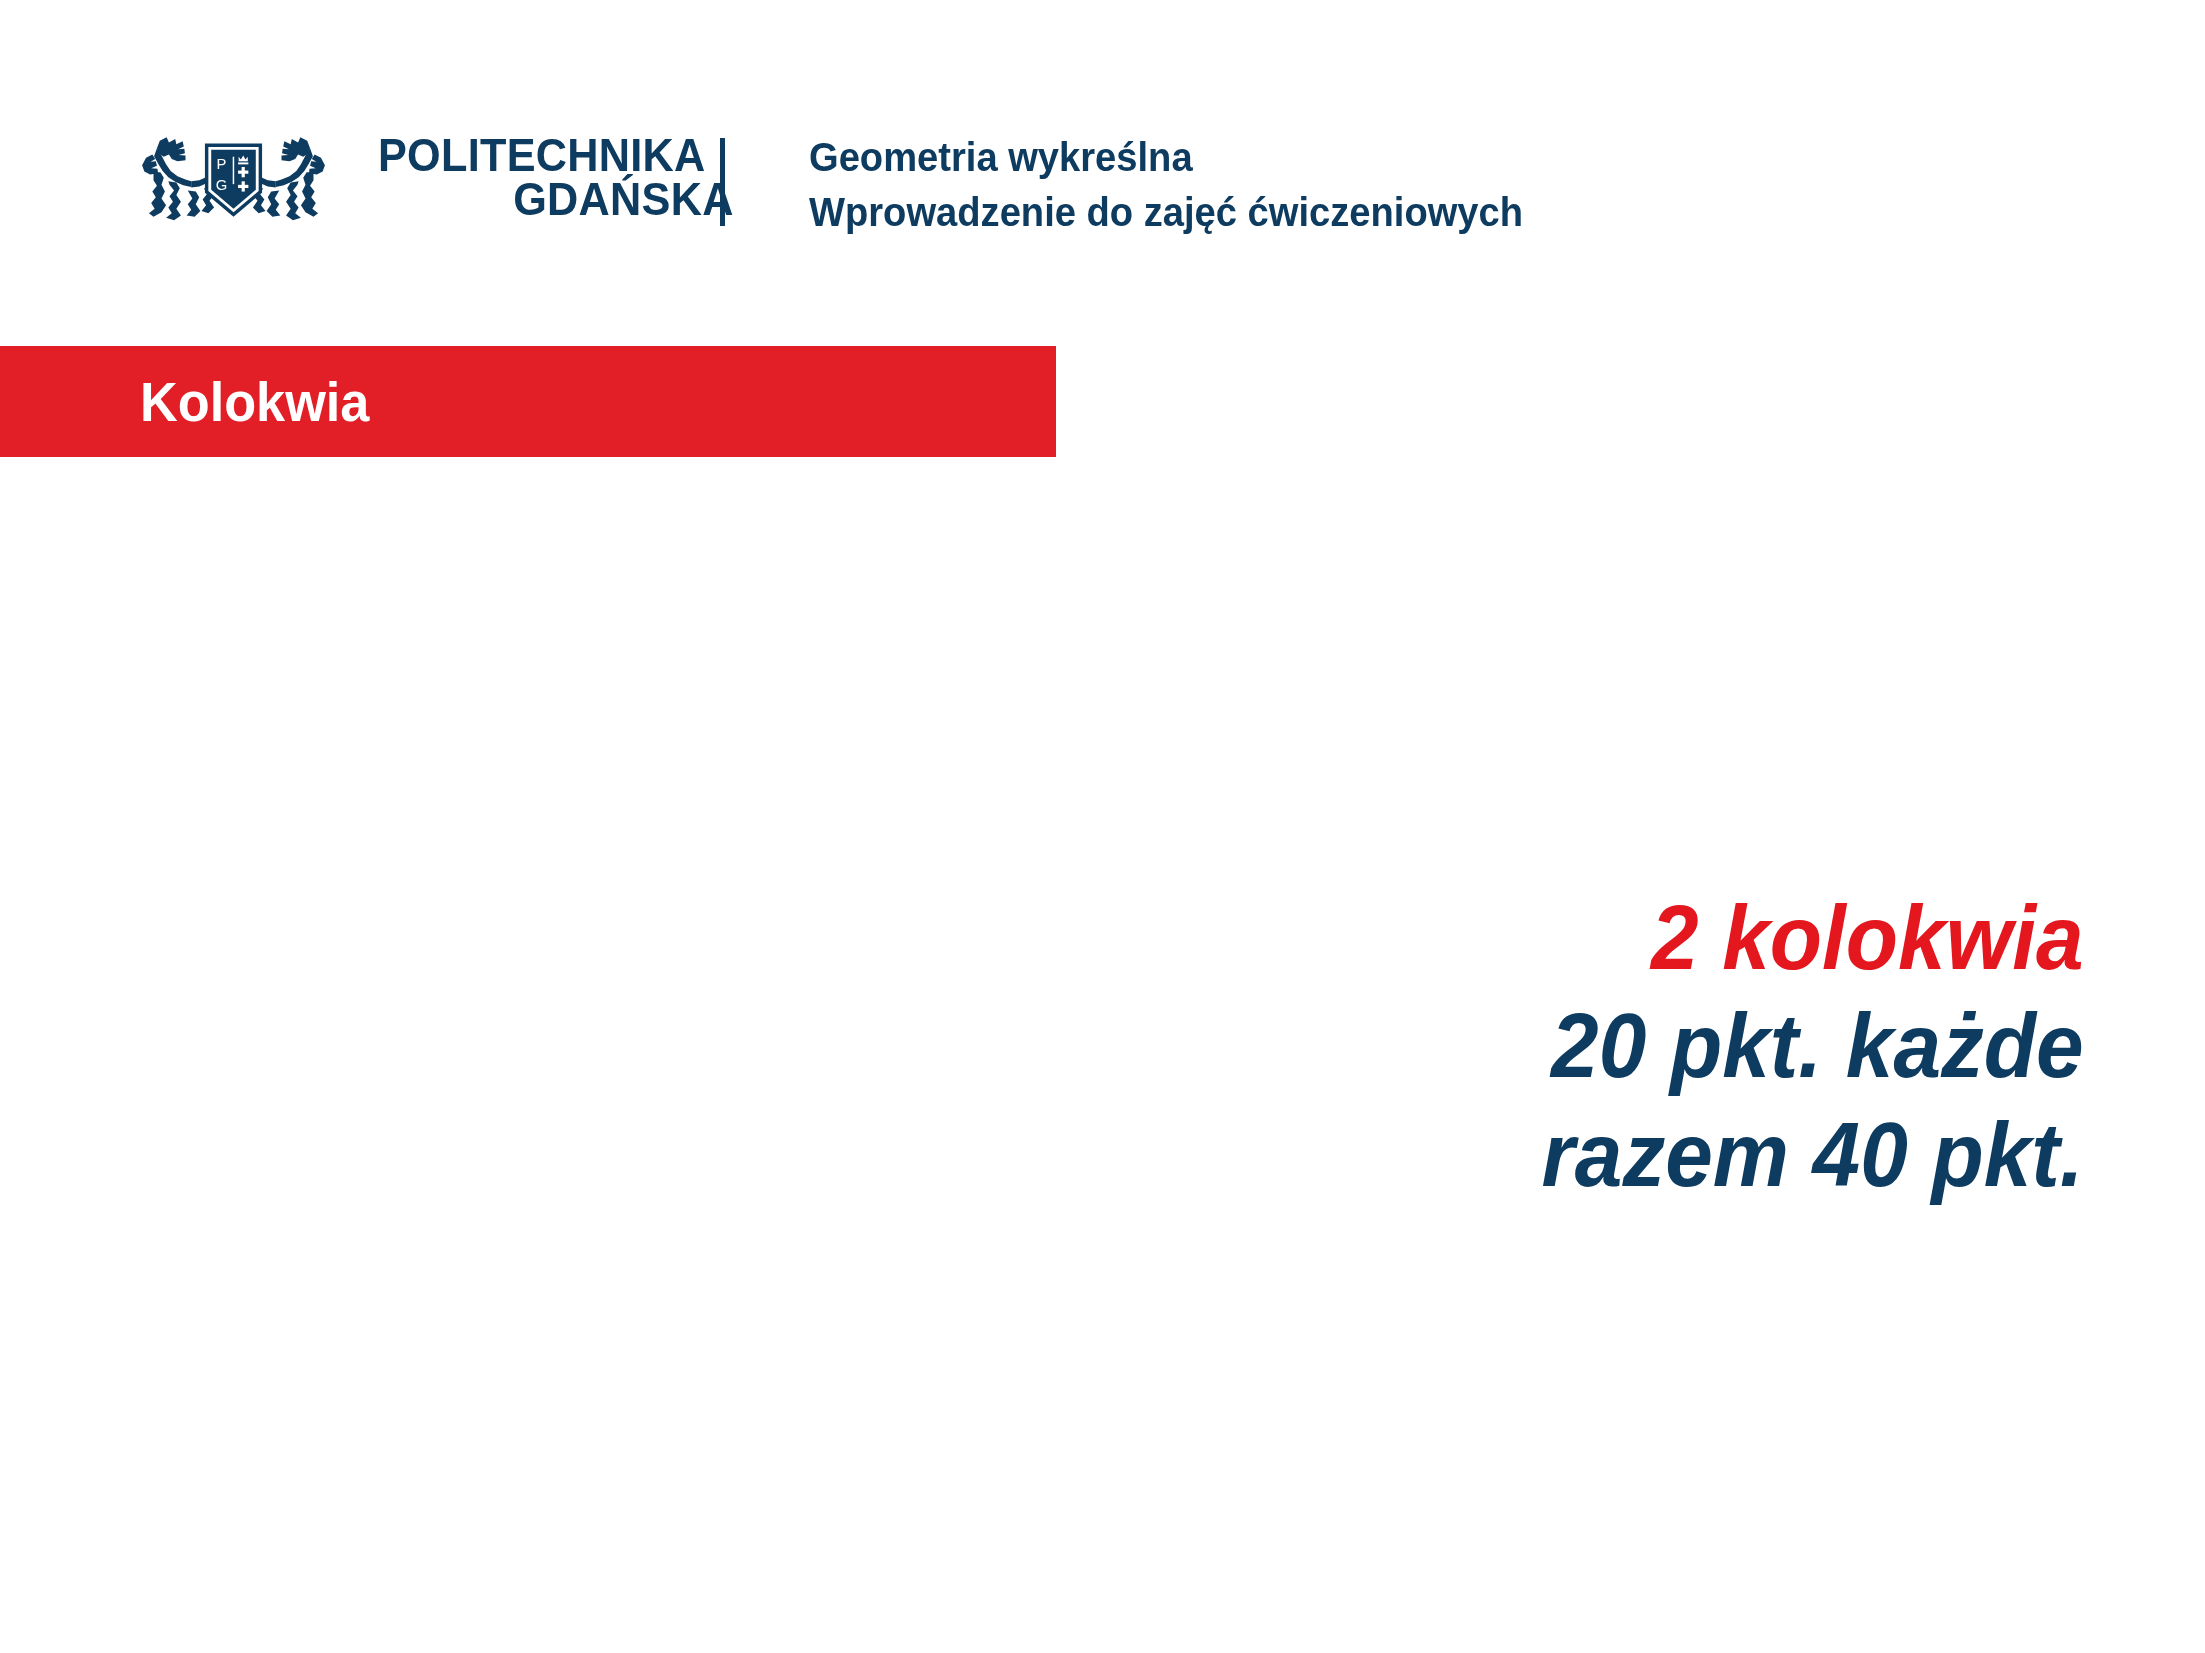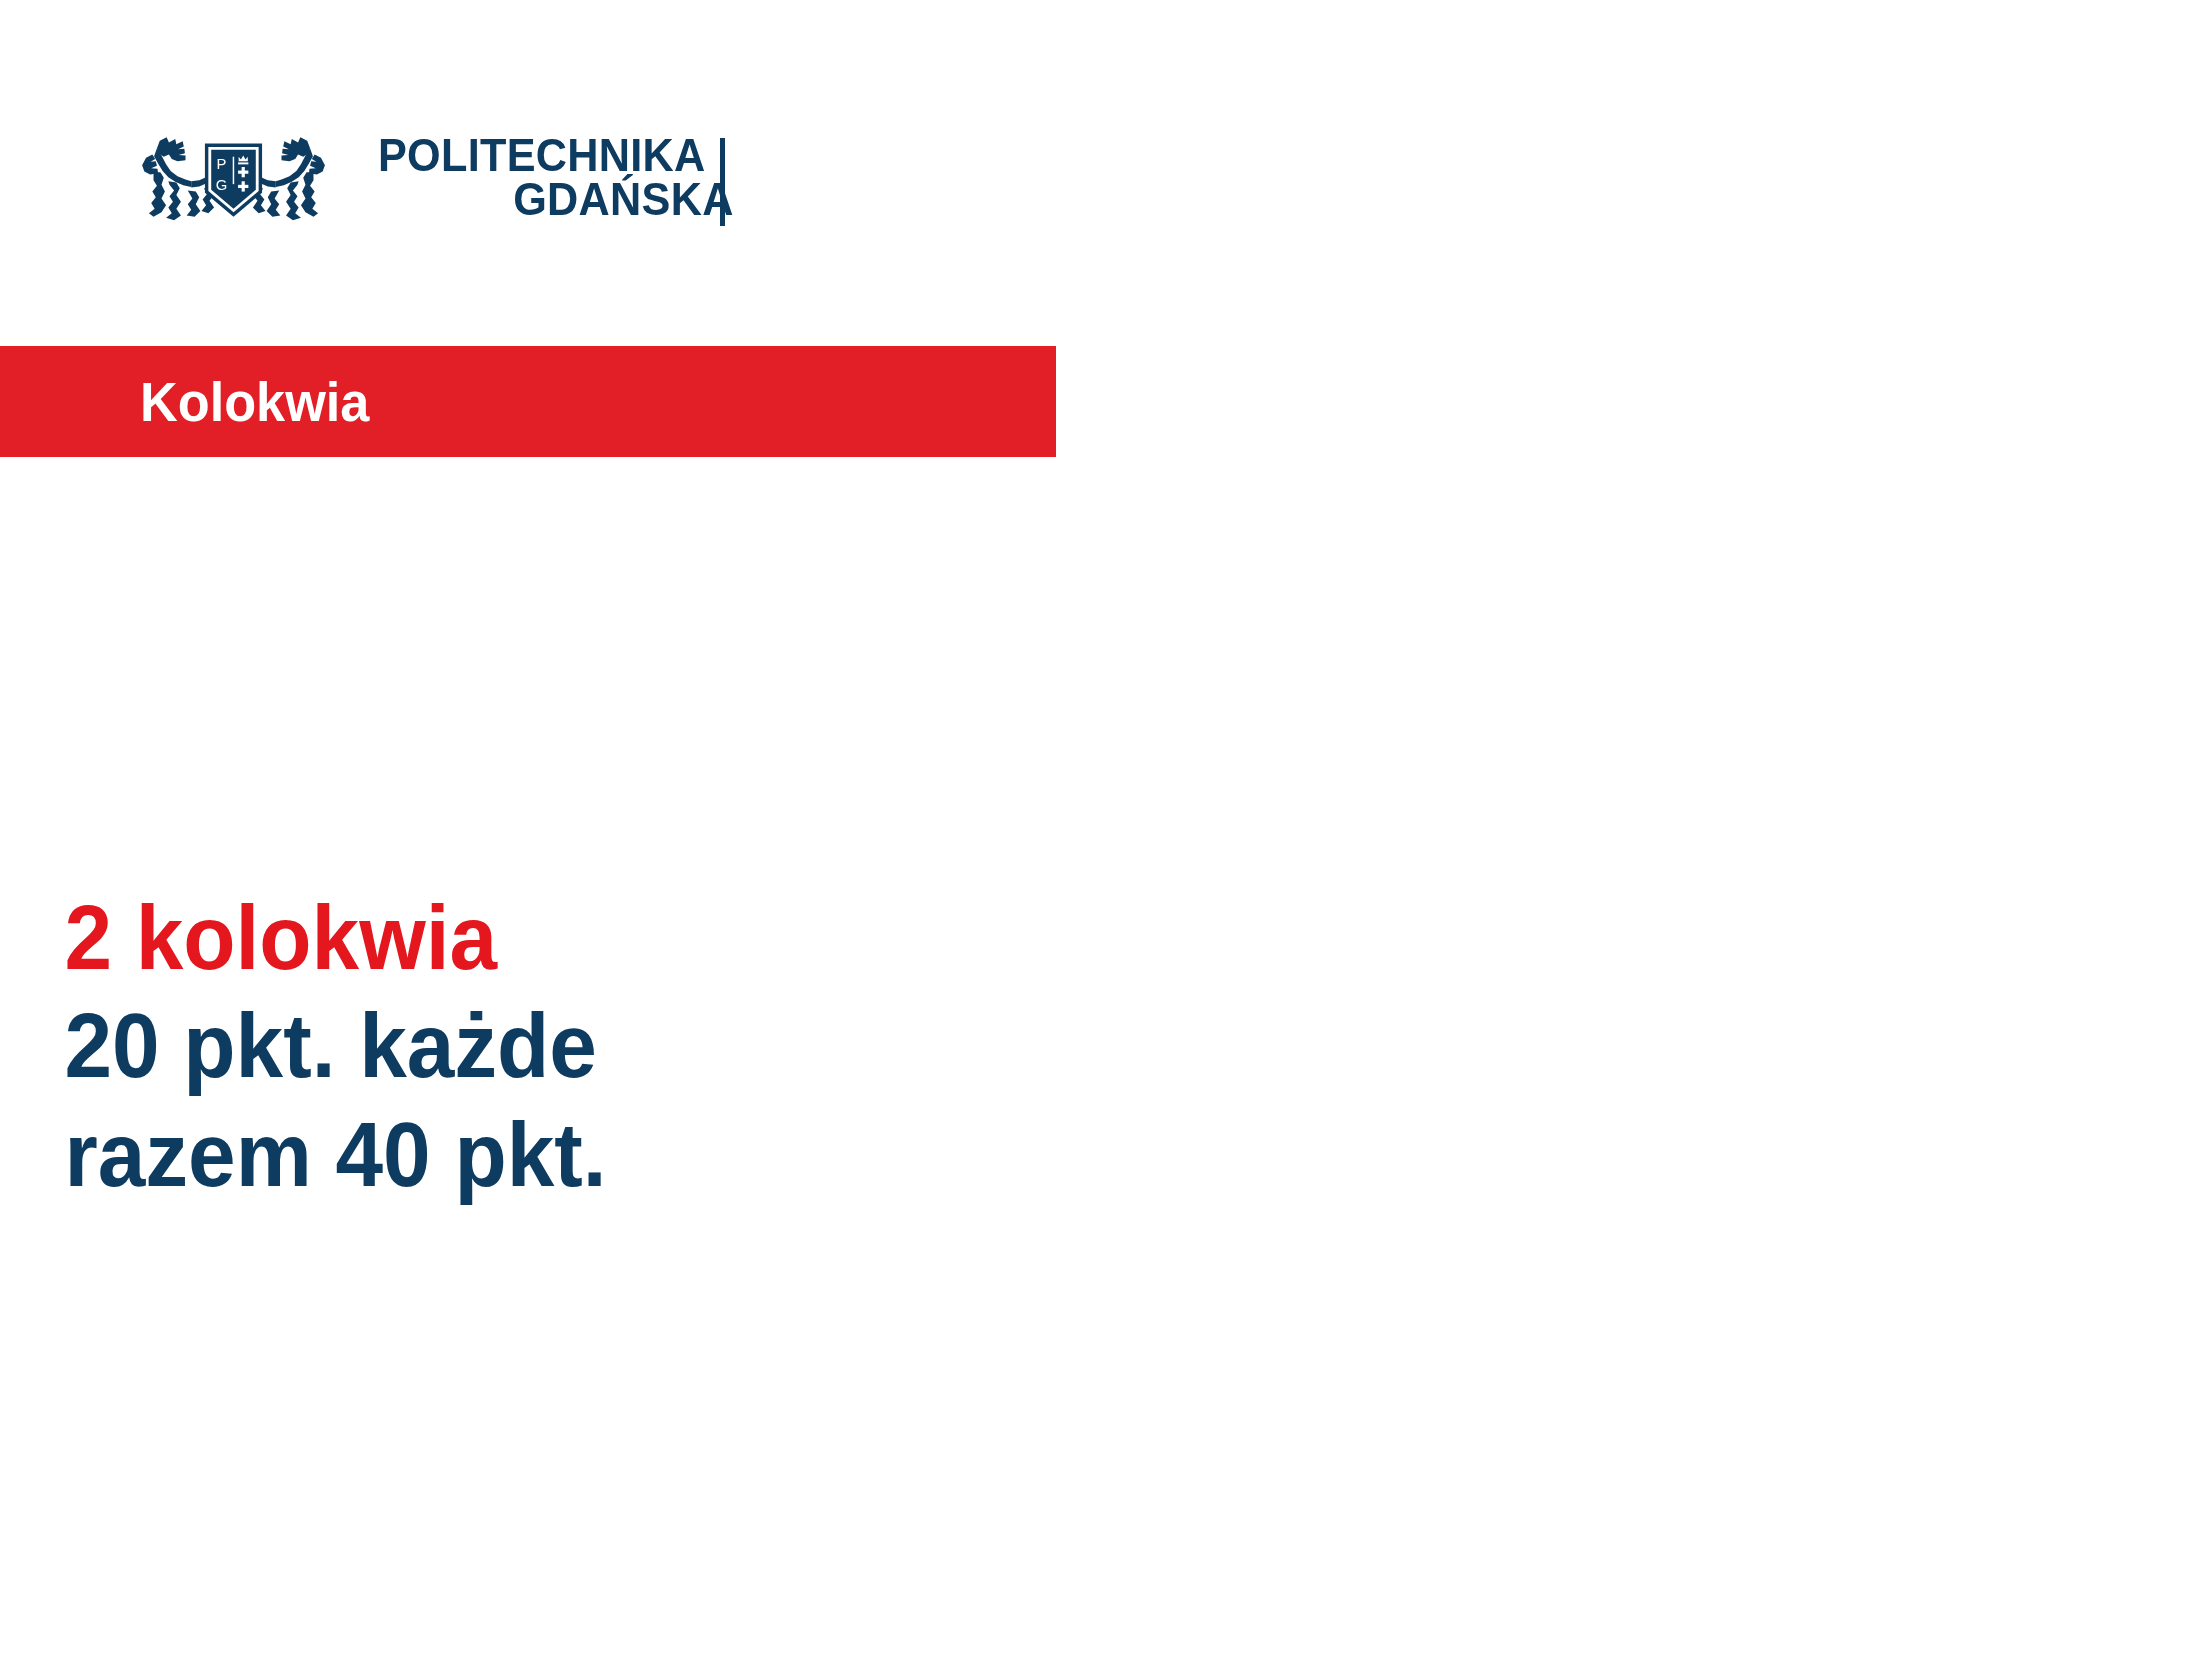--- a/index.html
+++ b/index.html
@@ -104,21 +104,22 @@
     transform-origin: left center;
     white-space: nowrap;
   }
 
   
   #body-content {
     position: absolute;
     left: 0;
     top: 884px;
     width: 2148px;
-    text-align: left;
+    text-align: right;
+    font-style: italic;
   }
   #body-content .body-line {
     font-weight: bold;
     font-size: 91px;
     line-height: 1.19;
     white-space: nowrap;
     transform: scaleX(0.94);
   }
   #body-content .body-line.accent {
     color: #E3171D;
@@ -186,20 +187,24 @@
     </svg>
 
     <div id="logotype">
       <div class="wm-line">POLITECHNIKA</div>
       <div class="wm-line wm-right">GDAŃSKA</div>
     </div>
   </div>
 
   <div id="header-divider"></div>
 
+  <div id="header-titles">
+    <div class="ht-line">Geometria wykreślna</div>
+    <div class="ht-line">Wprowadzenie do zajęć ćwiczeniowych</div>
+  </div>
 </div>
 
 <div id="section-banner">
   <div id="section-banner-label">Kolokwia</div>
 </div>
 
 <div id="body-content">
   <div class="body-line accent">2 kolokwia</div>
   <div class="body-line primary">20 pkt. każde</div>
   <div class="body-line primary">razem 40 pkt.</div>

